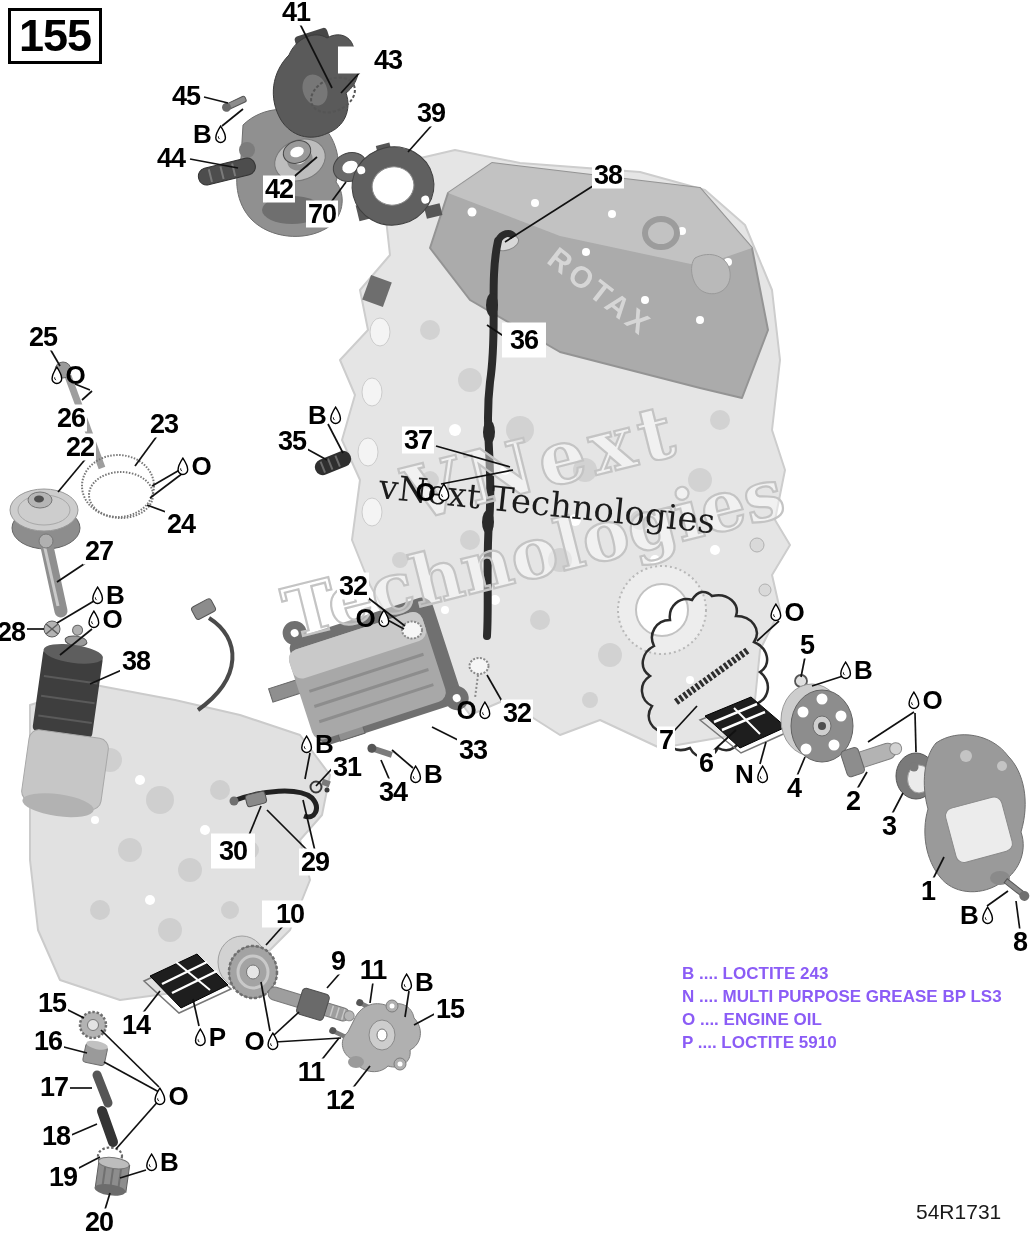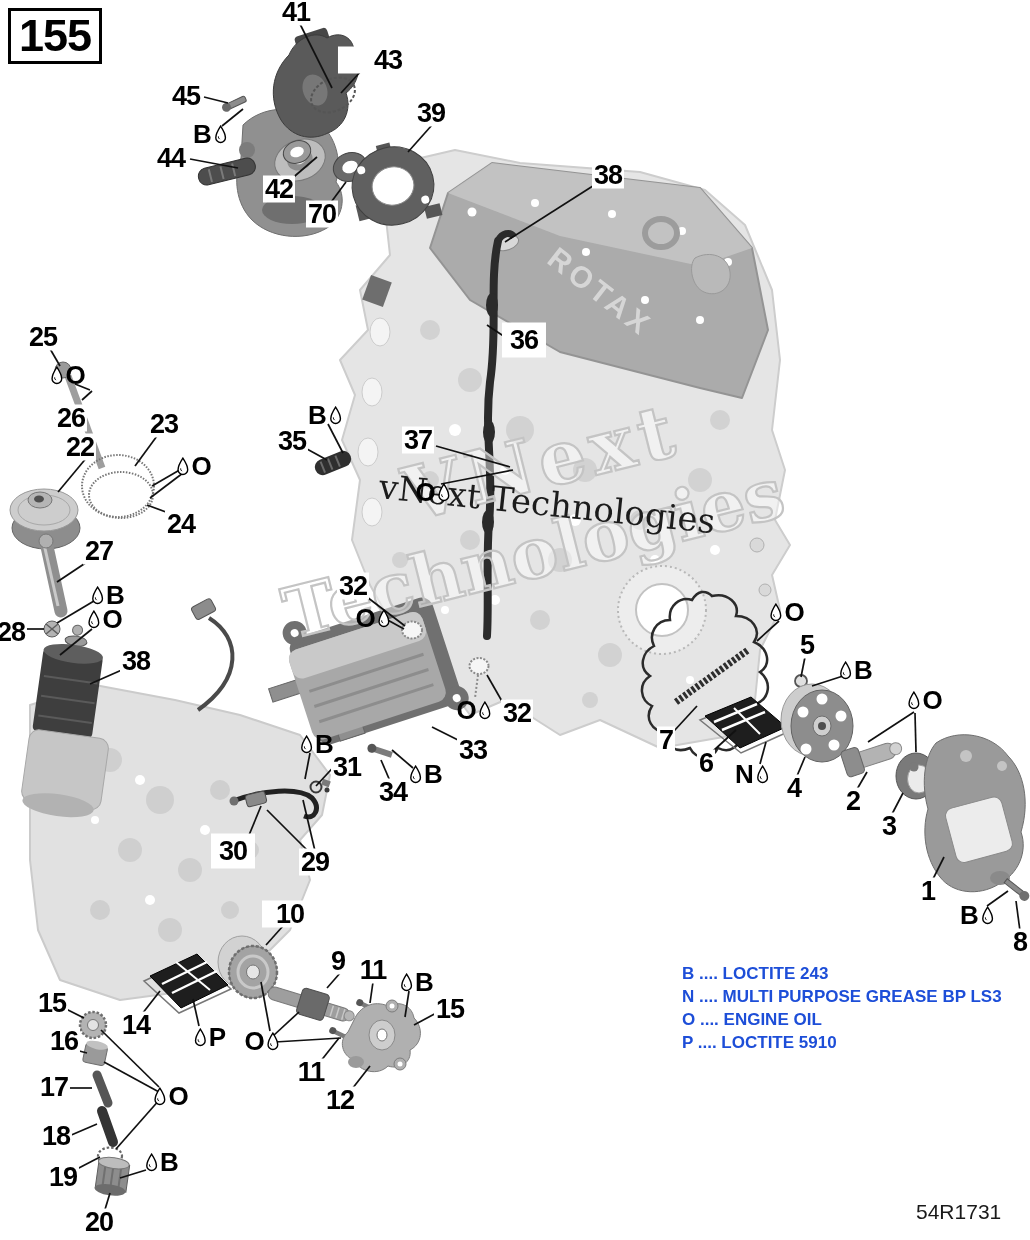--- a/index.html
+++ b/index.html
@@ -10,21 +10,21 @@
     font:700 27px "Liberation Sans",sans-serif;color:#000;background:#fff;
     padding:0 2px;line-height:1;white-space:nowrap;letter-spacing:-1px;}
   .callout.boxed{padding:4px 8px;}
   .chem{position:absolute;z-index:5;transform:translate(-50%,-50%);display:flex;
     align-items:center;gap:2px;font:700 26px "Liberation Sans",sans-serif;color:#000;
     line-height:1;white-space:nowrap;}
   .chem .drop{display:inline-flex;align-items:center;}
   #page-box{position:absolute;left:8px;top:8px;width:88px;height:50px;z-index:6;
     border:3px solid #000;background:#fff;display:flex;align-items:center;justify-content:center;
     font:800 45px "Liberation Sans",sans-serif;letter-spacing:-1px;color:#000;}
-  #legend{position:absolute;left:682px;top:962px;z-index:6;color:#1d4ed8;
+  #legend{position:absolute;left:682px;top:962px;z-index:6;color:#8b5cf6;
     font:700 17px "Liberation Sans",sans-serif;line-height:23px;white-space:nowrap;}
   #drawing-number{position:absolute;left:916px;top:1200px;z-index:6;color:#1a1a1a;
     font:400 21px "Liberation Sans",sans-serif;}
 </style>
 </head>
 <body>
 
 <div id="stage">
 
 <svg class="art" width="1030" height="1240" viewBox="0 0 1030 1240">
@@ -507,21 +507,21 @@
     <div class="callout" style="left: 889px; top: 826px;">3</div>
     <div class="callout" style="left: 928px; top: 891px;">1</div>
     <div class="callout" style="left: 1020px; top: 942px;">8</div>
     <div class="callout" style="left: 284px; top: 914px; padding-left: 14px;">10</div>
     <div class="callout" style="left: 338px; top: 961px;">9</div>
     <div class="callout" style="left: 373px; top: 970px;">11</div>
     <div class="callout" style="left: 450px; top: 1009px;">15</div>
     <div class="callout" style="left: 311px; top: 1072px;">11</div>
     <div class="callout" style="left: 340px; top: 1100px;">12</div>
     <div class="callout" style="left: 52px; top: 1003px;">15</div>
-    <div class="callout" style="left: 48px; top: 1041px; margin-left: 16px;">16</div>
+    <div class="callout" style="left: 48px; top: 1041px;">16</div>
     <div class="callout" style="left: 54px; top: 1087px;">17</div>
     <div class="callout" style="left: 56px; top: 1136px;">18</div>
     <div class="callout" style="left: 63px; top: 1177px;">19</div>
     <div class="callout" style="left: 136px; top: 1025px;">14</div>
     <div class="callout" style="left: 99px; top: 1222px;">20</div>
     <div class="chem" style="left: 210px; top: 134px;">
       <span>B</span>
       <span class="drop">
         <svg viewBox="0 0 14 20" width="13" height="19">
           <path d="M7 1 C7 1 1.8 9 1.8 13.4 a5.2 5.2 0 0 0 10.4 0 C12.2 9 7 1 7 1 Z" fill="#fff" stroke="#000" stroke-width="1.5"></path>

